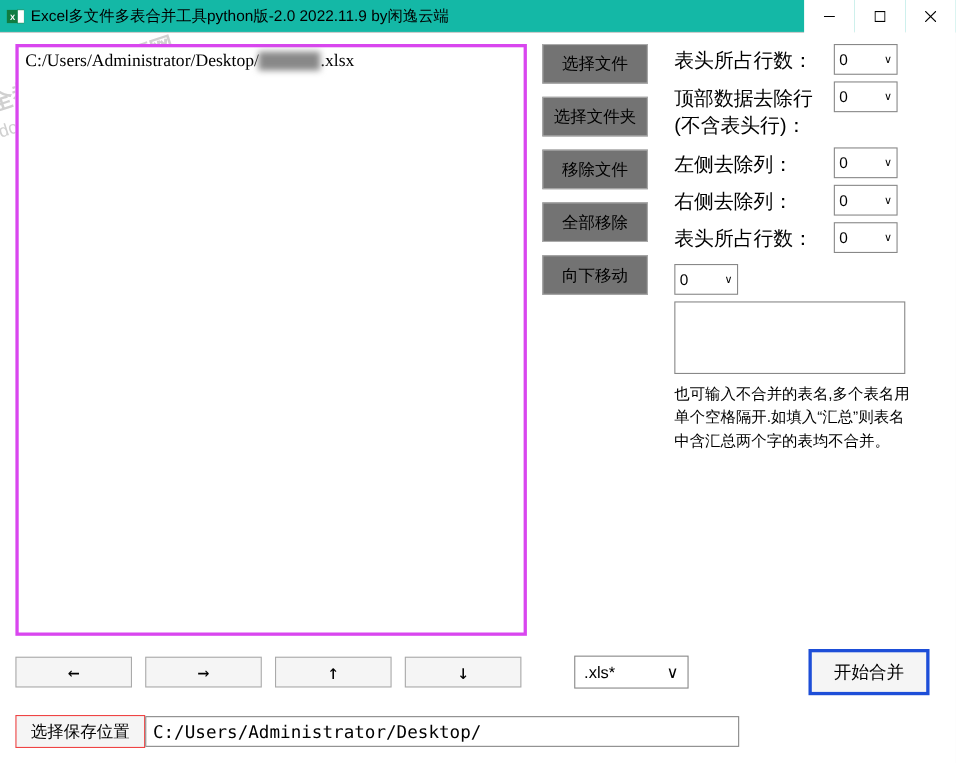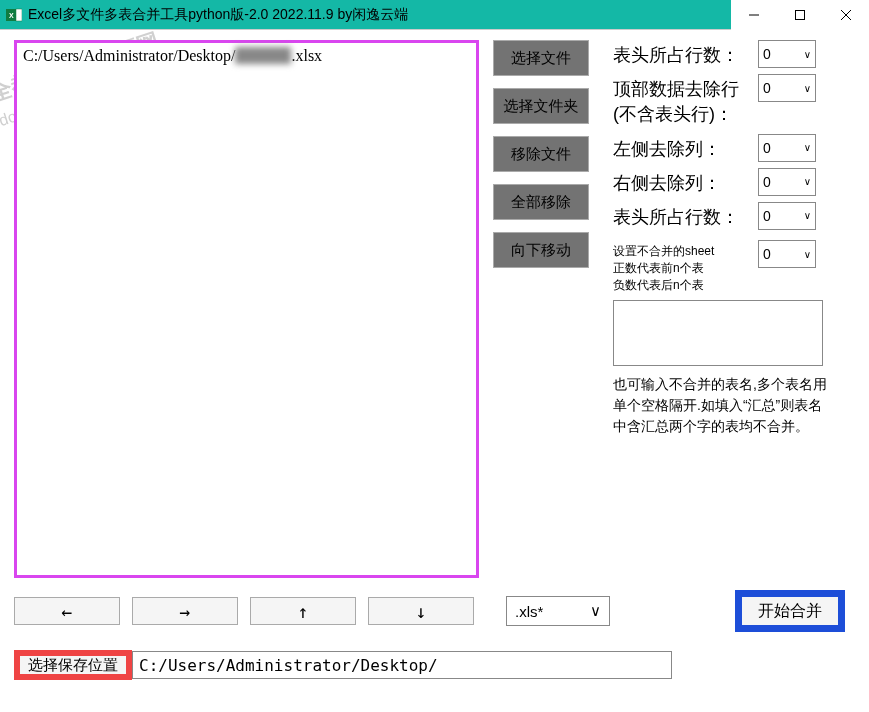--- a/index.html
+++ b/index.html
@@ -24,24 +24,24 @@
     .setting-row { display: flex; align-items: flex-start; margin-bottom: 6px; }
     .setting-label { width: 145px; font-size: 18px; line-height: 1.4; padding-top: 3px; }
     .setting-label.small { font-size: 12px; }
     .spinner { width: 58px; height: 28px; border: 1px solid #888; display: flex; align-items: center; padding: 0 4px; justify-content: space-between; }
     .spinner-val { font-size: 14px; }
     .spinner-arrow { font-size: 10px; }
     .exclude-box { width: 210px; height: 66px; border: 1px solid #888; margin-top: 6px; background: #fff; }
     .exclude-desc { font-size: 14px; line-height: 1.5; margin-top: 8px; width: 218px; }
     .bottom-row { display: flex; gap: 12px; margin-top: 12px; align-items: center; }
     .arrow-btn { width: 106px; height: 28px; background: #f5f5f5; border: 1px solid #aaa; font-size: 18px; font-family: monospace; display: flex; align-items: center; justify-content: center; cursor: pointer; }
-    .ext-select { width: 104px; height: 30px; border: 1px solid #888; display: flex; align-items: center; justify-content: space-between; padding: 0 8px; font-size: 15px; margin-left: 20px; }
-    .start-btn { width: 110px; height: 42px; background: #f5f5f5; border: 7px solid #1d4ed8; font-size: 16px; margin-left: auto; margin-right: 10px; cursor: pointer; }
+    .ext-select { width: 104px; height: 30px; border: 1px solid #888; display: flex; align-items: center; justify-content: space-between; padding: 0 8px; font-size: 15px; margin-left: 36px; }
+    .start-btn { width: 110px; height: 42px; background: #f5f5f5; border: 3px solid #1d4ed8; font-size: 16px; margin-left: auto; margin-right: 10px; cursor: pointer; }
     .save-row { display: flex; margin-top: 18px; align-items: center; gap: 0; }
-    .save-btn { width: 118px; height: 30px; background: #f5f5f5; border: 6px solid #ef4444; font-size: 15px; cursor: pointer; }
+    .save-btn { width: 118px; height: 30px; background: #f5f5f5; border: 1px solid #ef4444; font-size: 15px; cursor: pointer; }
     .save-path { flex: 0 0 540px; height: 28px; border: 1px solid #888; padding: 2px 6px; font-size: 16px; font-family: monospace; background: #fff; }
   </style>
 </head>
 <body>
 
 <div class="window">
   <div class="titlebar">
     <span class="titlebar-icon">
       <svg viewBox="0 0 16 16">
           <rect x="0" y="2" width="10" height="12" fill="#107c41"></rect>
@@ -121,23 +121,20 @@
           </div>
         </div>
         <div class="setting-row">
           <div class="setting-label">表头所占行数：</div>
           <div class="spinner">
             <span class="spinner-val">0</span>
             <span class="spinner-arrow">∨</span>
           </div>
         </div>
         <div class="setting-row" style="margin-top:10px;">
-          <div class="setting-label small" style="white-space:pre-line;">设置不合并的sheet
-正数代表前n个表
-负数代表后n个表</div>
           <div class="spinner">
             <span class="spinner-val">0</span>
             <span class="spinner-arrow">∨</span>
           </div>
         </div>
         <div class="exclude-box"></div>
         <div class="exclude-desc">也可输入不合并的表名,多个表名用单个空格隔开.如填入“汇总”则表名中含汇总两个字的表均不合并。</div>
       </div>
     </div>
 

